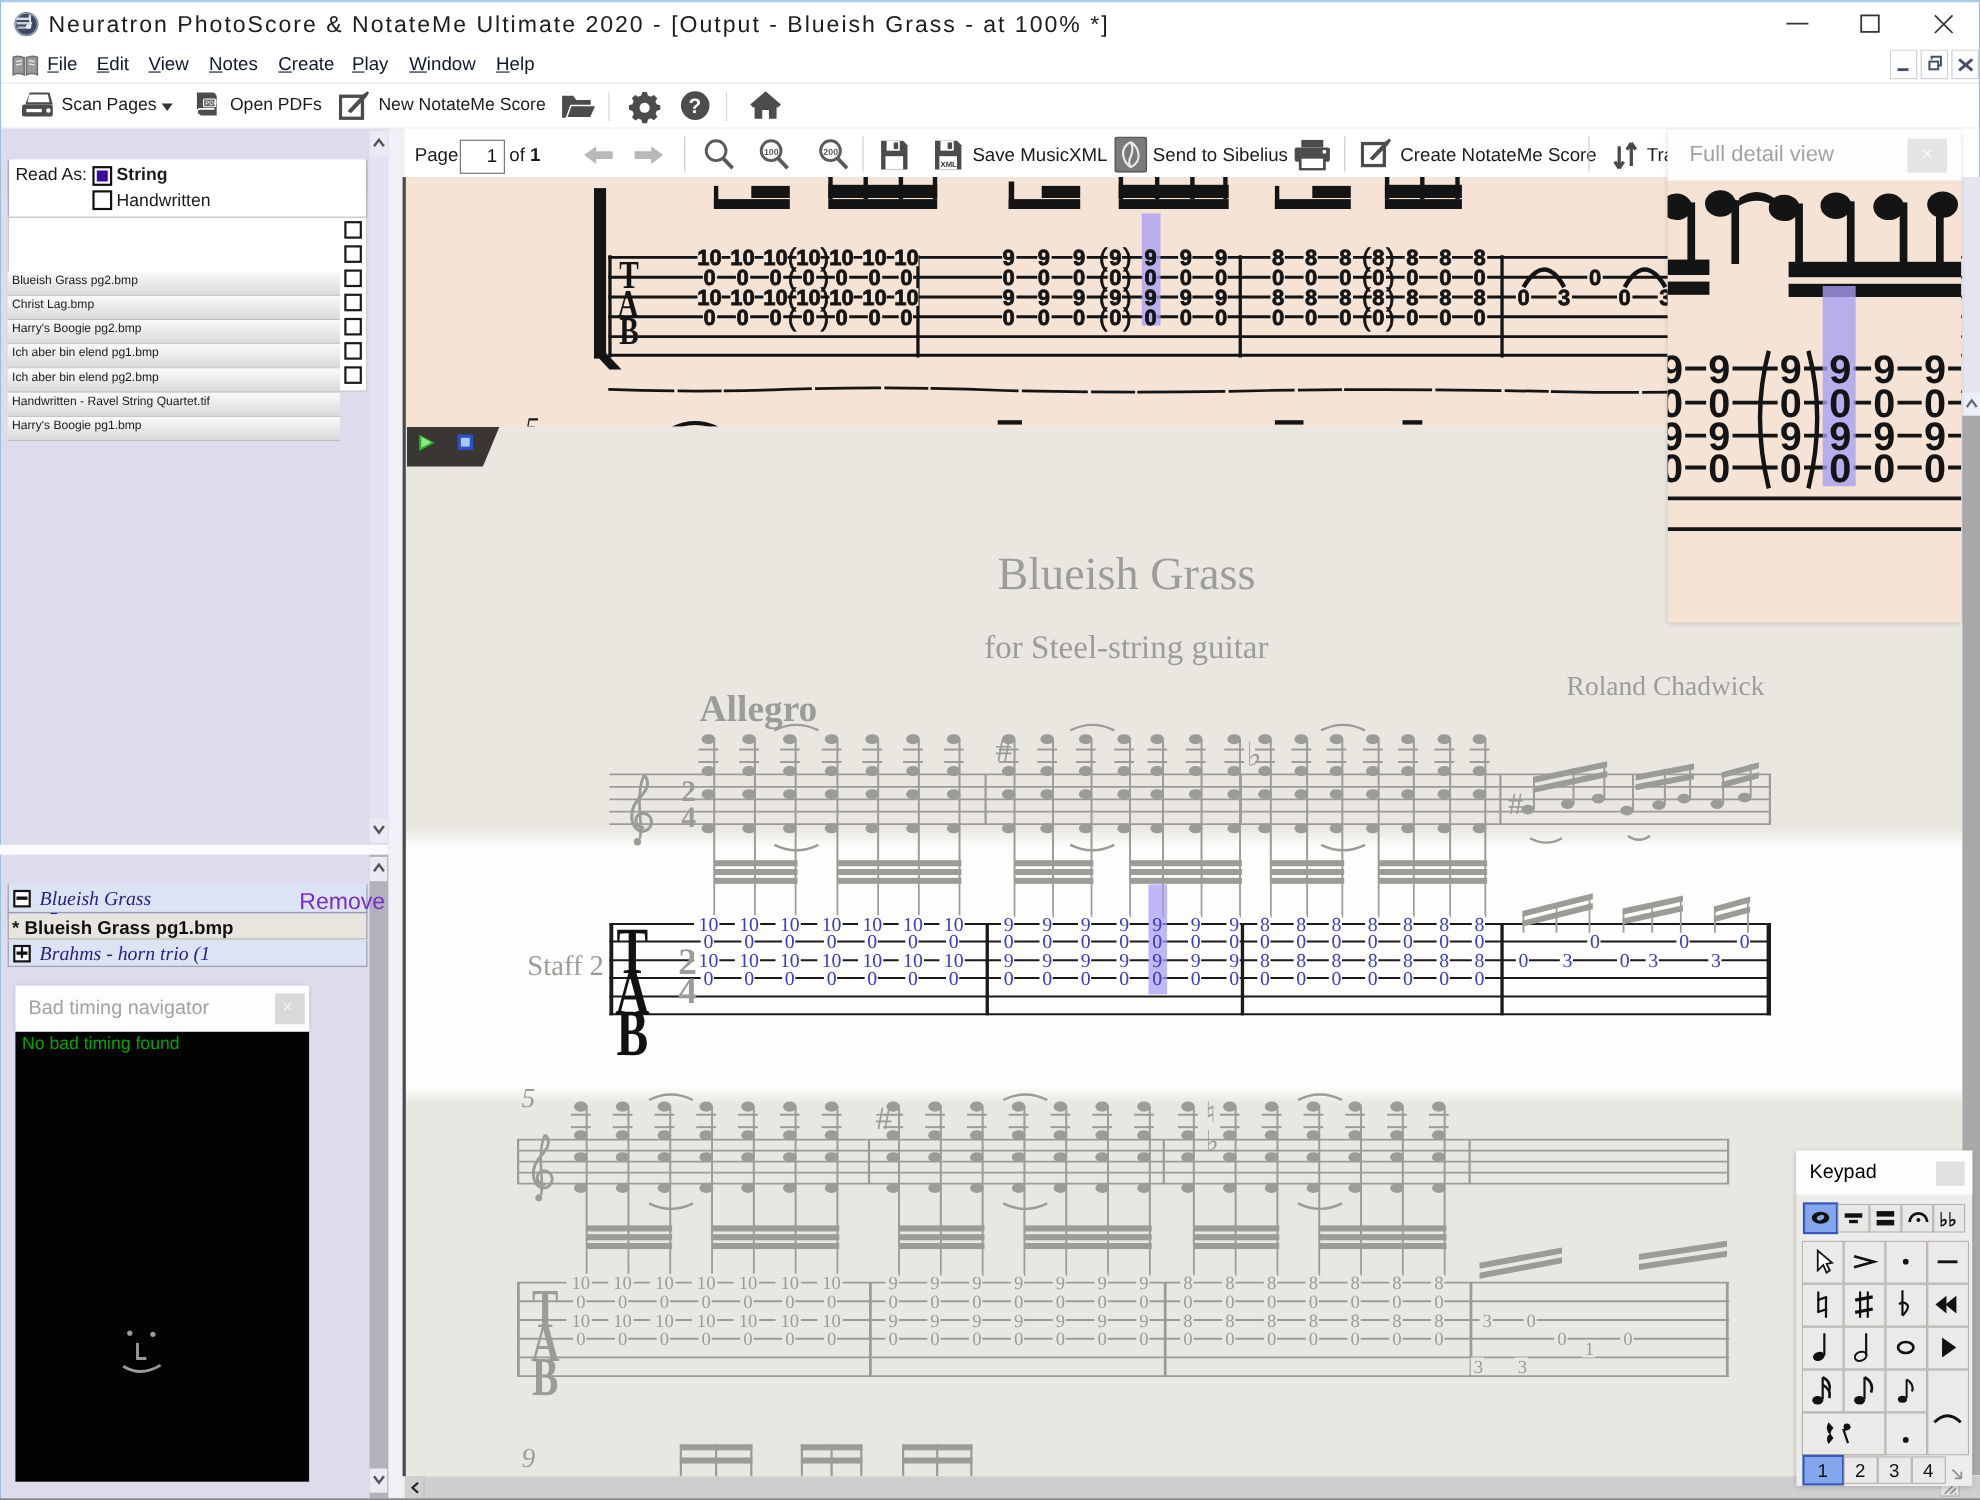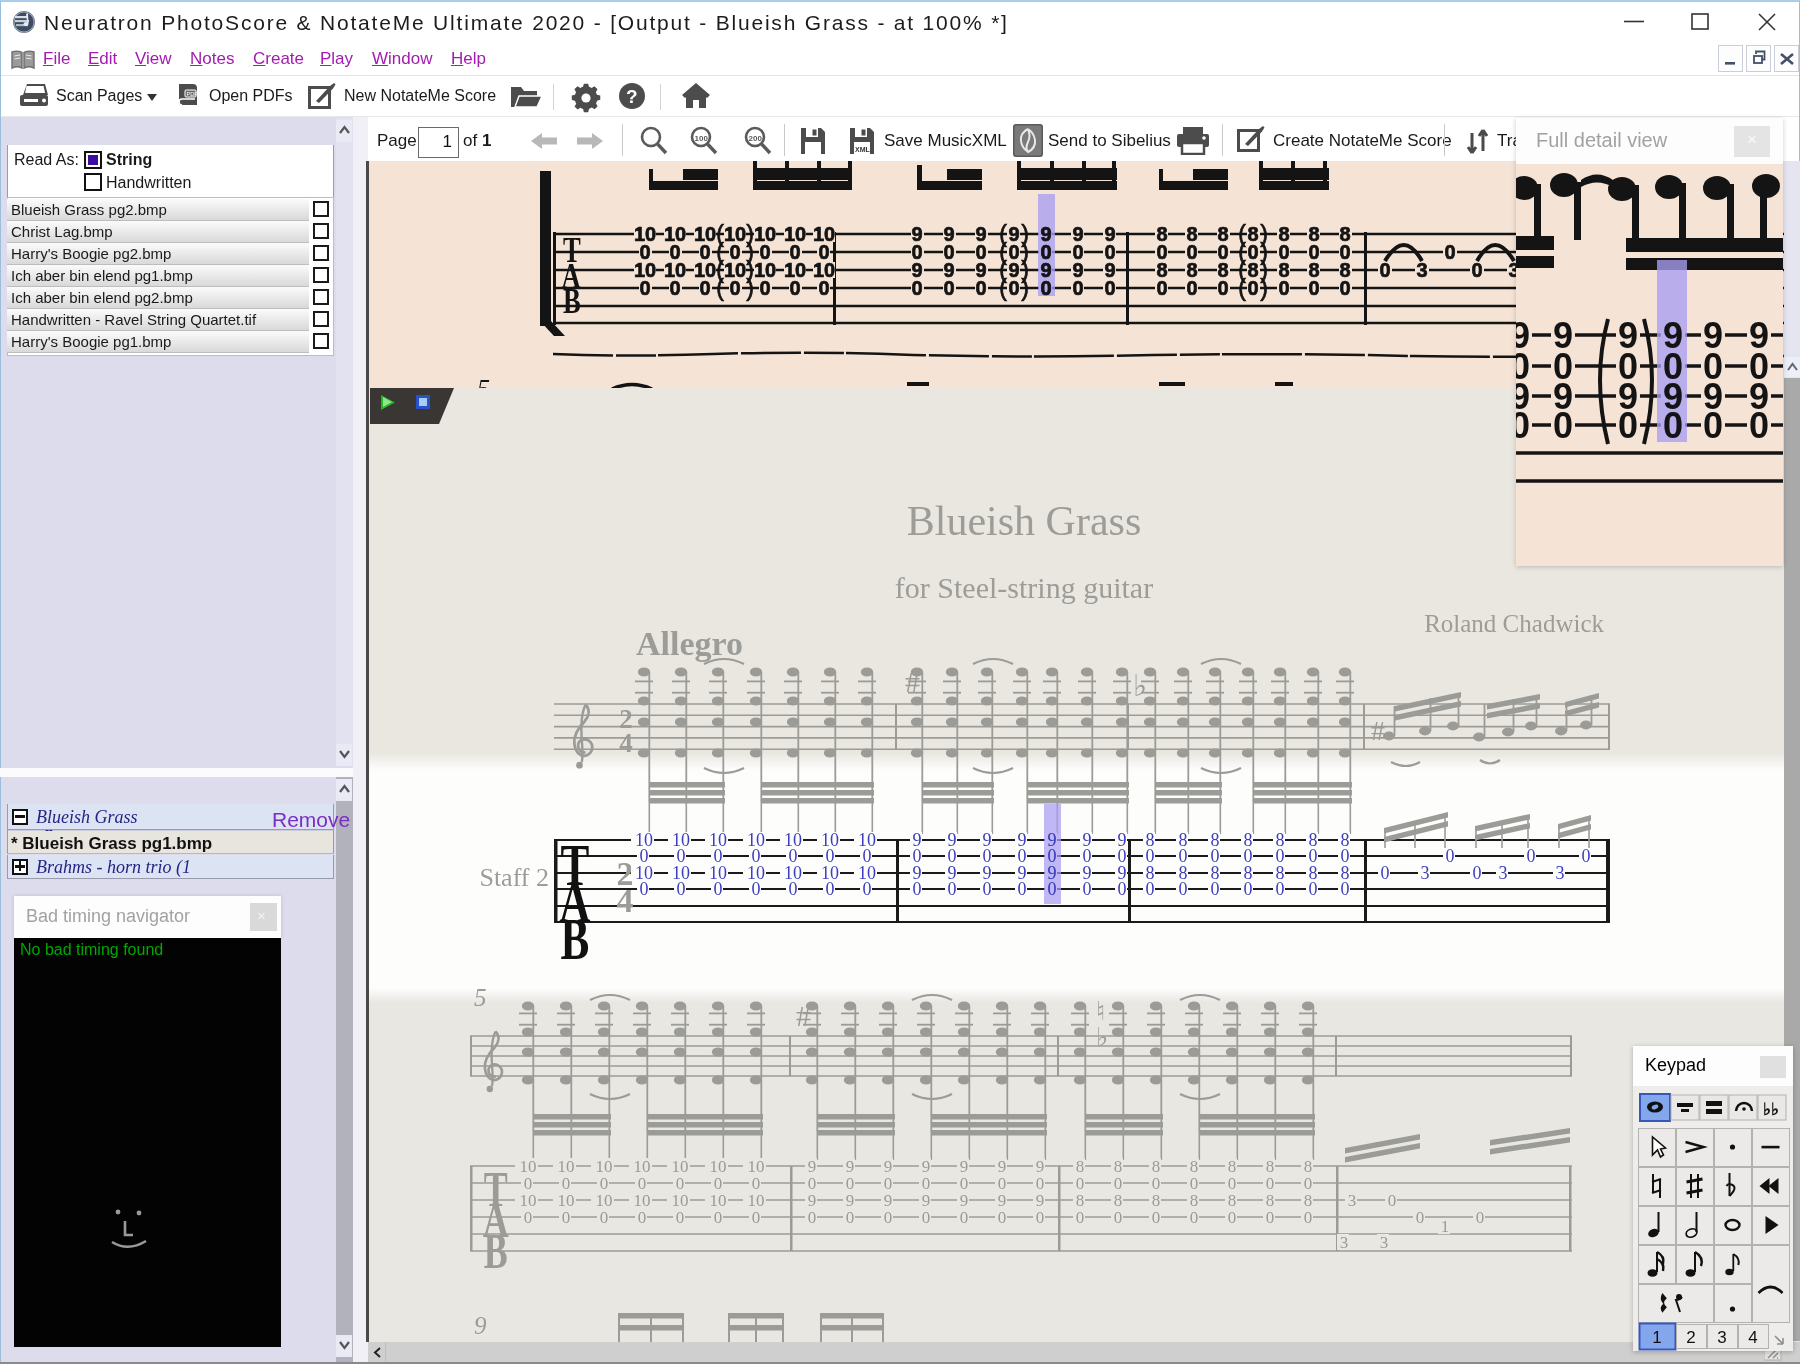--- a/index.html
+++ b/index.html
@@ -2,28 +2,28 @@
 <html><head>
 <meta charset="utf-8">
 <style>
 * { margin:0; padding:0; box-sizing:border-box; }
 html,body { width:1800px; height:1364px; overflow:hidden; }
 body { font-family:"Liberation Sans",sans-serif; background:#fff; position:relative; }
 .abs { position:absolute; }
 #titlebar { left:0; top:0; width:1800px; height:44px; background:#fff; border-top:2px solid #a7cdea; border-left:1px solid #9abfdc; border-right:1px solid #9abfdc; }
 #titletext { left:44px; top:11px; font-size:21px; letter-spacing:1.8px; color:#1c1c1c; }
 #menubar { left:1px; top:44px; width:1798px; height:32px; background:#fff; }
-.menuitem { position:absolute; top:49px; font-size:17px; color:#a21caf;text-align:right; }
+.menuitem { position:absolute; top:49px; font-size:17px; color:#0f172a;text-align:right; }
 #toolbar1 { left:1px; top:76px; width:1798px; height:41px; background:#fff; border-bottom:1px solid #e8e8e8;}
 .tbtext { position:absolute; top:87px; font-size:16px; color:#1a1a1a; }
 #leftpanel { left:1px; top:117px; width:367px; height:1245px; background:#dcdcec; }
 #mainarea { left:368px; top:117px; width:1431px; height:1245px; background:#fff; }
 .vsep { position:absolute; width:1px; background:#d4d4d4; }
 .panelhead { position:absolute; left:7px; width:327px; height:27px; background:linear-gradient(#e9e9f1,#c3c3d5); border:1px solid #9a9aae; font-weight:bold; font-size:16px; color:#1c1c8a; padding:4px 0 0 7px;margin-top:33px; }
-.scanrow { position:absolute; left:7px; width:302px; height:22px; background:linear-gradient(#fbfbfb,#d9d9d9); border-bottom:1px solid #bdbdbd; font-size:15px; color:#1a1a1a; padding:2px 0 0 4px; white-space:nowrap; overflow:hidden;}
+.scanrow { position:absolute; left:7px; width:302px; height:22px; background:linear-gradient(#fbfbfb,#d9d9d9); border-bottom:1px solid #bdbdbd; font-size:11px; color:#1a1a1a; padding:2px 0 0 4px; white-space:nowrap; overflow:hidden;margin-top:48px;}
 .rowchk { position:absolute; left:313px; width:16px; height:16px; background:#fff; border:2px solid #1a1a1a; }
 .serif { font-family:"Liberation Serif",serif; }
 .tbtext2 { position:absolute; top:131px; font-size:17px; color:#1a1a1a; }
 .vsep2 { position:absolute; top:124px; height:32px; width:1px; background:#c8c8c8; }
 </style>
 </head>
 <body>
 
 <div class="abs" id="titlebar"></div>
 <svg class="abs" style="left:12px;top:10px" width="24" height="24" viewBox="0 0 24 24">

